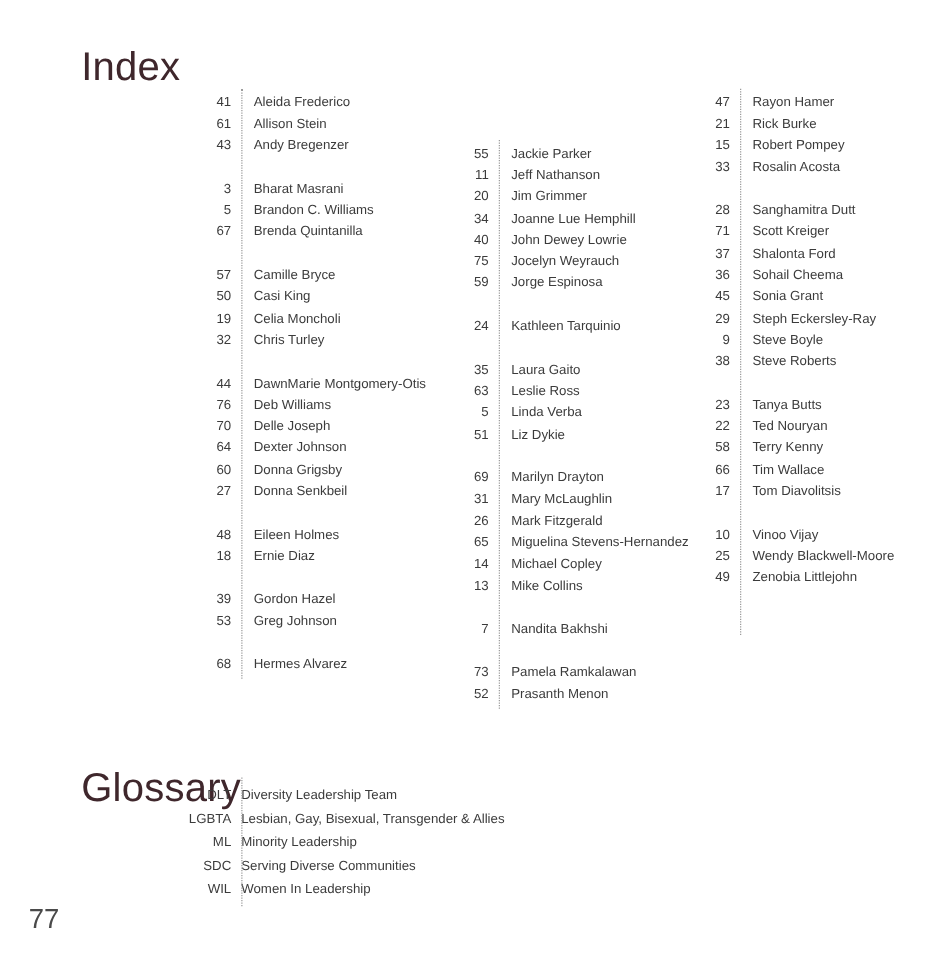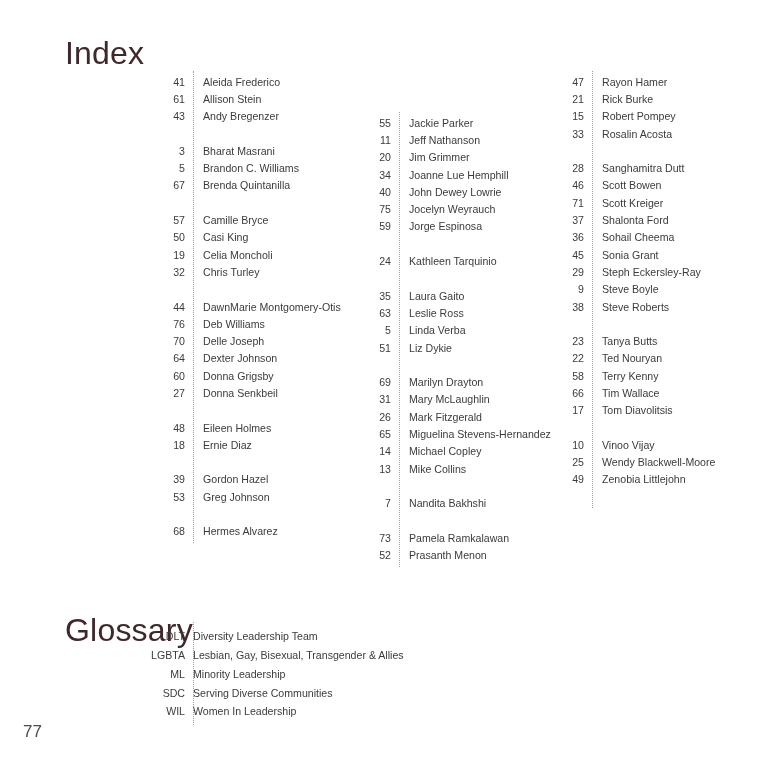--- a/index.html
+++ b/index.html
@@ -72,21 +72,21 @@
   }
   .def {
     margin-left: 8px;
     display: inline-block;
   }
 
   .pagenum {
     position: absolute;
     left: 23px;
     top: 722px;
-    font-size: 17px;
+    font-size: 22px;
     color: #4a4a4a;
   }
 </style>
 </head>
 <body>
 
 <div class="heading" id="index-title">Index</div>
 
 <div class="index-col col-1">
   <div class="vline"></div>
@@ -331,24 +331,20 @@
       <span class="num">33</span>
       <span class="name">Rosalin Acosta</span>
     </div>
       <div class="row">
       <span class="num"></span>
       <span class="name"></span>
     </div>
       <div class="row">
       <span class="num">28</span>
       <span class="name">Sanghamitra Dutt</span>
-    </div>
-      <div class="row">
-      <span class="num">46</span>
-      <span class="name">Scott Bowen</span>
     </div>
       <div class="row">
       <span class="num">71</span>
       <span class="name">Scott Kreiger</span>
     </div>
       <div class="row">
       <span class="num">37</span>
       <span class="name">Shalonta Ford</span>
     </div>
       <div class="row">

